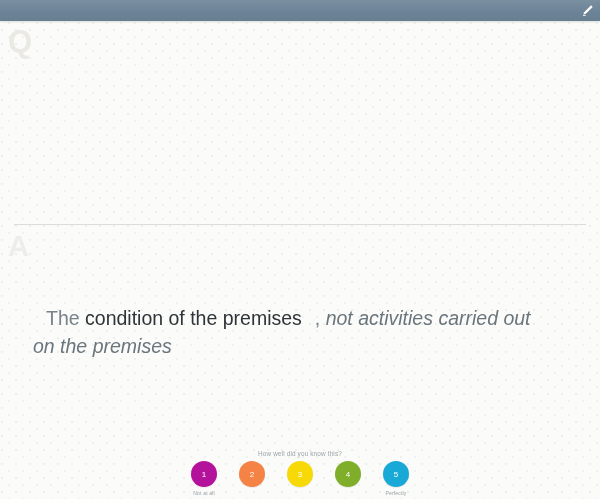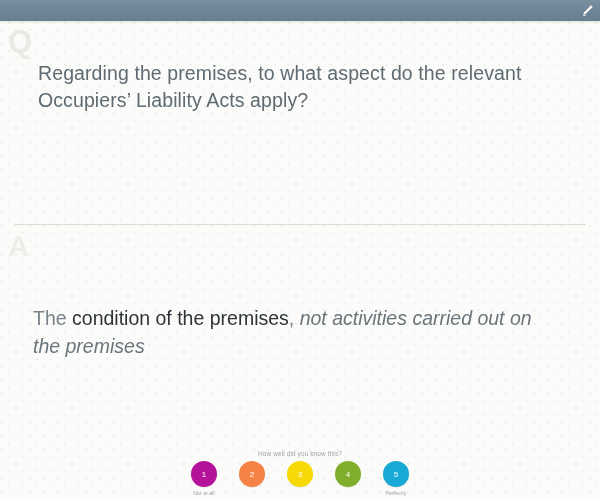--- a/index.html
+++ b/index.html
@@ -101,21 +101,21 @@
   .answer {
     position: absolute;
     left: 33px;
     top: 305px;
     width: 510px;
     font-size: 19.5px;
     line-height: 1.42;
     color: #6a757c;
     z-index: 5;
   }
-  .answer .a-lead { color: #77828a; }
+  .answer .a-lead { color: #77828a; margin-left: 13px; }
   .answer .a-bold {
     font-weight: normal;
     color: #2e3438;
   }
   .answer .a-italic {
     font-style: italic;
     color: #6a757c;
   }
 
   
@@ -178,21 +178,20 @@
       <svg width="13" height="13" viewBox="0 0 16 16">
         <path d="M12.4 1.6 L14.4 3.6 L5.6 12.4 L3.0 13.0 L3.6 10.4 Z" fill="#ffffff"></path>
         <rect x="2.4" y="13.6" width="3.4" height="1.2" fill="#ffffff" opacity="0.85"></rect>
       </svg>
     </div>
   </div>
 
   <div class="watermark wm-q">Q</div>
   <div class="watermark wm-a">A</div>
 
-  <div class="question">Regarding the premises, to what aspect do the relevant Occupiers’ Liability Acts apply?</div>
 
   <div class="divider"></div>
 
   <div class="answer"><span class="a-lead">The </span><span class="a-bold">condition of the premises</span><span class="a-lead">, </span><span class="a-italic">not activities carried out on the premises</span></div>
 
   <div class="rating">
     <div class="rating-title">How well did you know this?</div>
     <div class="rating-row">
 
       <div class="rating-cell">

